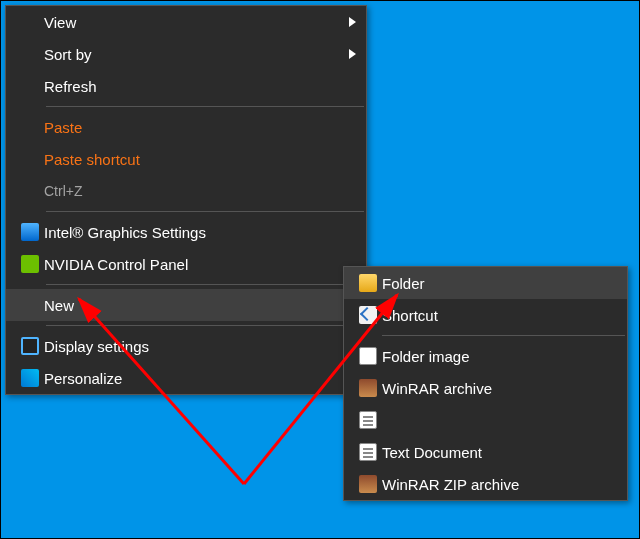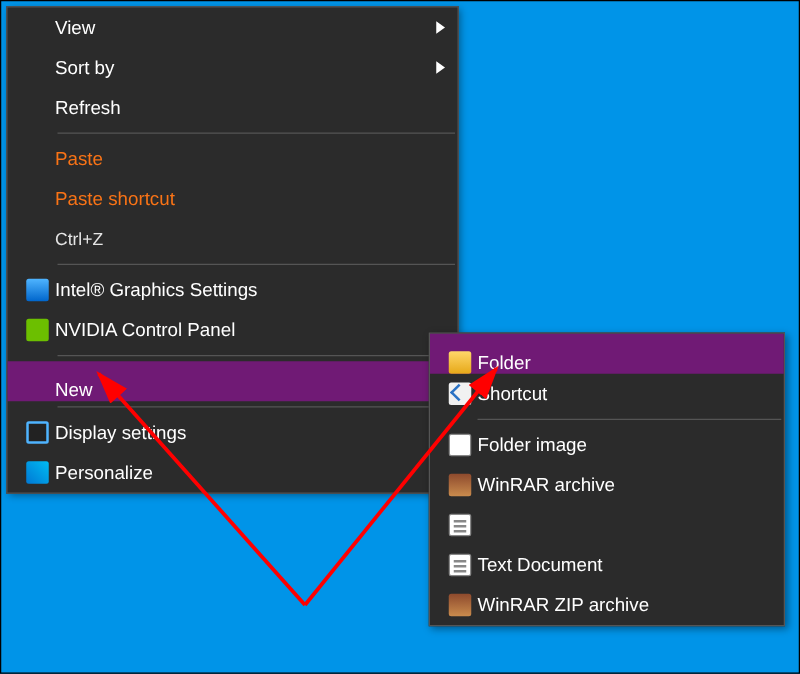--- a/index.html
+++ b/index.html
@@ -22,31 +22,31 @@
   }
   .main-menu { left: 4px; top: 4px; width: 362px; }
   .sub-menu  { left: 342px; top: 265px; width: 285px; }
   .item {
     display: flex;
     align-items: center;
     height: 32px;
     padding: 0 8px 0 10px;
     position: relative;
   }
-  .item.hover { background: #701a75; align-items: flex-end; }
+  .item.hover { background: #404040; }
   .item.disabled { color: #f97316; }
   .icon-slot {
     width: 28px;
     display: flex;
     align-items: center;
     justify-content: center;
     flex-shrink: 0;
   }
   .label { flex: 1; white-space: nowrap; }
-  .shortcut { color: #e5e5e5; margin-right: 14px; font-size: 14px; }
+  .shortcut { color: #a3a3a3; margin-right: 14px; font-size: 14px; }
   .chevron {
     width: 0; height: 0;
     border-top: 5px solid transparent;
     border-bottom: 5px solid transparent;
     border-left: 7px solid #fff;
     margin-right: 2px;
   }
   .sep {
     height: 1px;
     background: #555;

